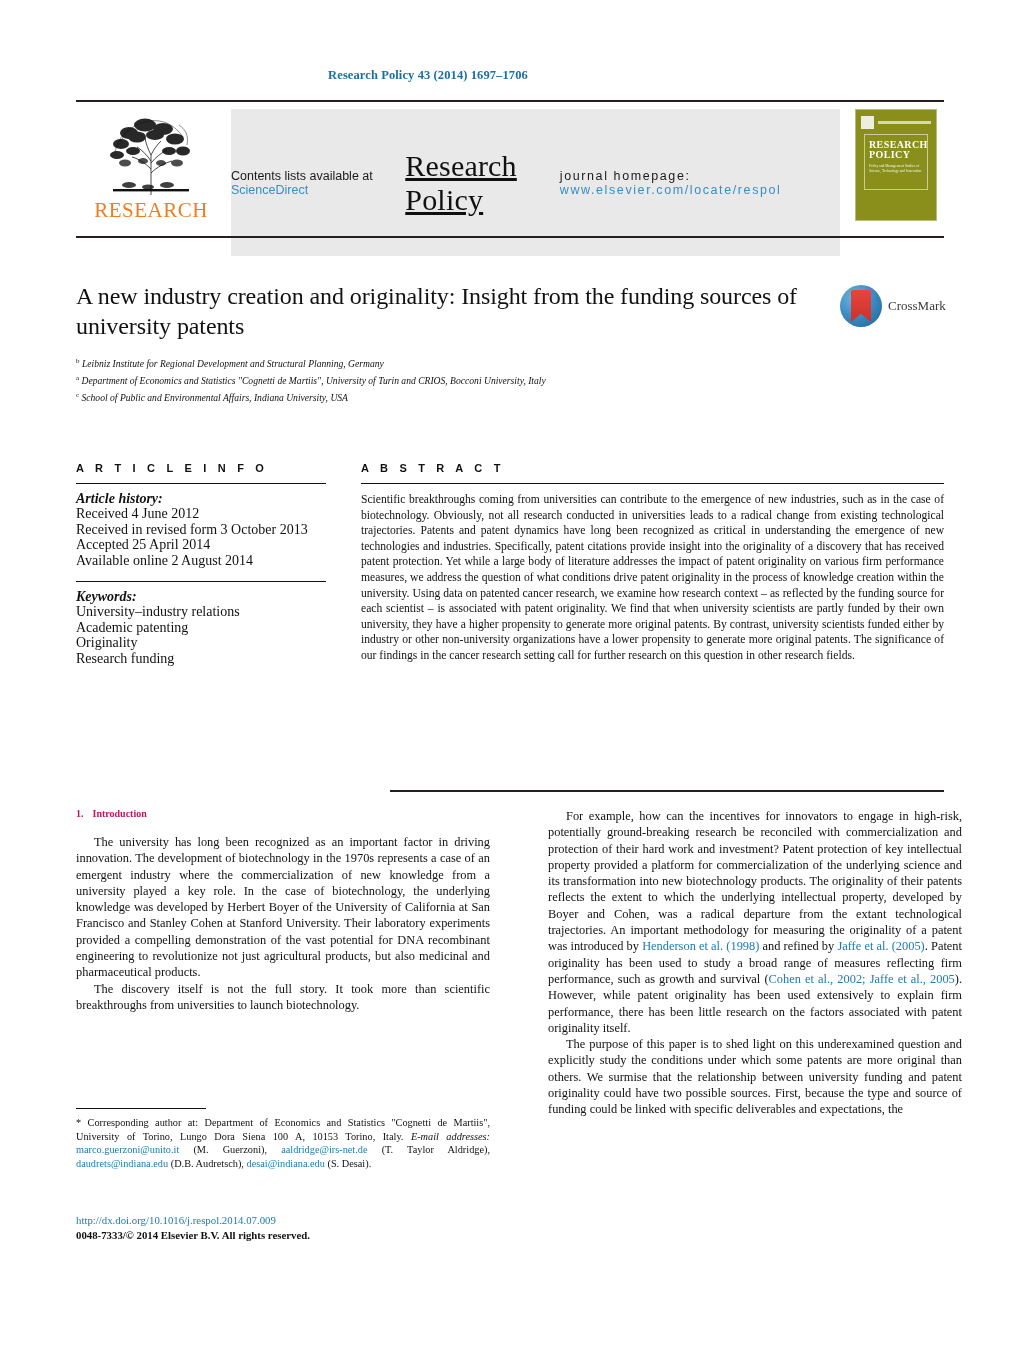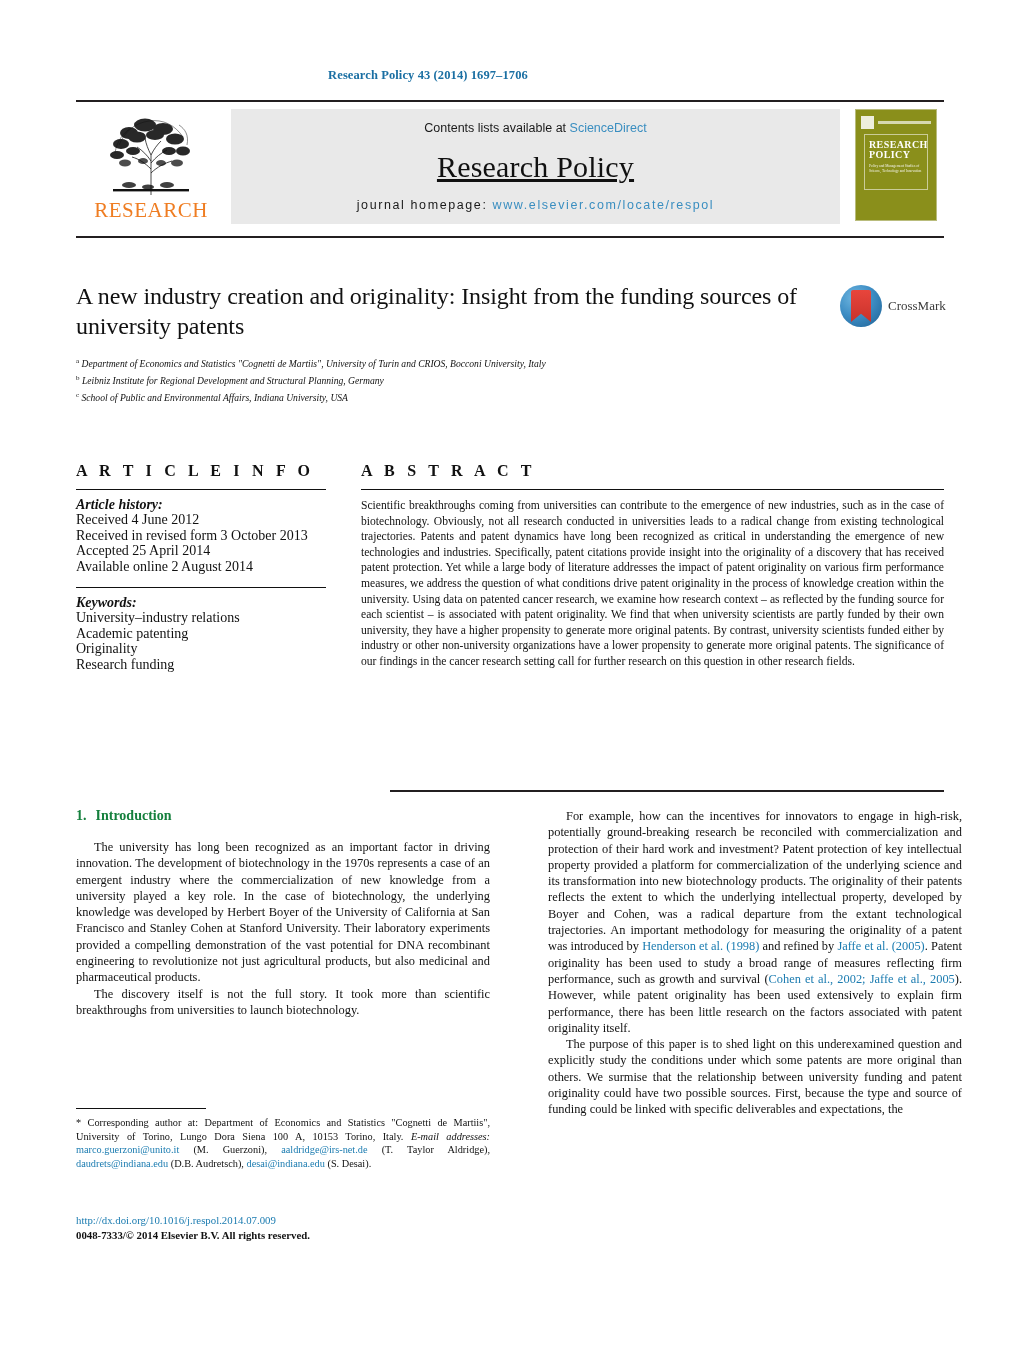--- a/index.html
+++ b/index.html
@@ -67,24 +67,24 @@
     font-size: 21px;
     letter-spacing: 0.5px;
     color: #ef7d22;
     font-weight: 400;
     margin-top: 1px;
     line-height: 1;
   }
   .contents-box {
     flex: 1 1 auto;
     background: #e9e9e9;
-    height: 115px;
+    height: 147px;
     box-sizing: border-box;
     display: flex;
-    flex-direction: column;
+    flex-direction: row;
     align-items: center;
     justify-content: space-between;
     padding: 12px 0 12px 0;
     margin-left: 5px;
   }
   .contents-line {
     font-family: "Liberation Sans", sans-serif;
     font-size: 12.5px;
     color: #1a1a1a;
   }
@@ -255,23 +255,23 @@
   }
   .info-col {
     width: 250px;
     flex: 0 0 250px;
   }
   .abs-col {
     flex: 1 1 auto;
     margin-left: 35px;
   }
   .sec-head {
-    font-family: Liberation Serif, serif;
+    font-family: Liberation Sans, sans-serif;
     font-weight: bold;
-    font-size: 16px;
+    font-size: 11px;
     letter-spacing: 4.2px;
     color: #111111;
   }
   .thin-rule {
     border-top: 1px solid #111111;
     margin-top: 9px;
   }
   .hist-block, .kw-block {
     font-family: "Liberation Serif", serif;
     font-size: 14px;
@@ -320,22 +320,22 @@
     display: flex;
   }
   .col {
     width: 414px;
     flex: 0 0 414px;
   }
   .col.right { margin-left: 58px; }
   .h2 {
     font-family: "Liberation Serif", serif;
     font-weight: bold;
-    font-size: 14px;
-    color: #15803d;
+    font-size: 10px;
+    color: #be185d;
     margin: 0 0 15px 0;
   }
   .h2 .num { margin-right: 9px; }
   p.body {
     font-family: "Liberation Serif", serif;
     font-size: 12.4px;
     line-height: 16.3px;
     text-align: justify;
     color: #111111;
     margin: 0;
@@ -471,22 +471,22 @@
   <div class="title-area">
     <h1 class="paper-title">A new industry creation and originality: Insight from the funding sources of university patents</h1>
 
     <div class="crossmark">
       <div class="cm-badge"></div>
       <div class="cm-text">CrossMark</div>
     </div>
 
 
     <div class="affils">
+      <div><sup>b</sup> <span>Leibniz Institute for Regional Development and Structural Planning, Germany</span></div>
       <div><sup>a</sup> <span>Department of Economics and Statistics "Cognetti de Martiis", University of Turin and CRIOS, Bocconi University, Italy</span></div>
-      <div><sup>b</sup> <span>Leibniz Institute for Regional Development and Structural Planning, Germany</span></div>
       <div><sup>c</sup> <span>School of Public and Environmental Affairs, Indiana University, USA</span></div>
     </div>
   </div>
 
   <div class="info-abstract">
     <div class="info-col">
       <div class="sec-head">A R T I C L E   I N F O</div>
       <div class="thin-rule"></div>
       <div class="hist-block">
         <div class="lbl">Article history:</div>

